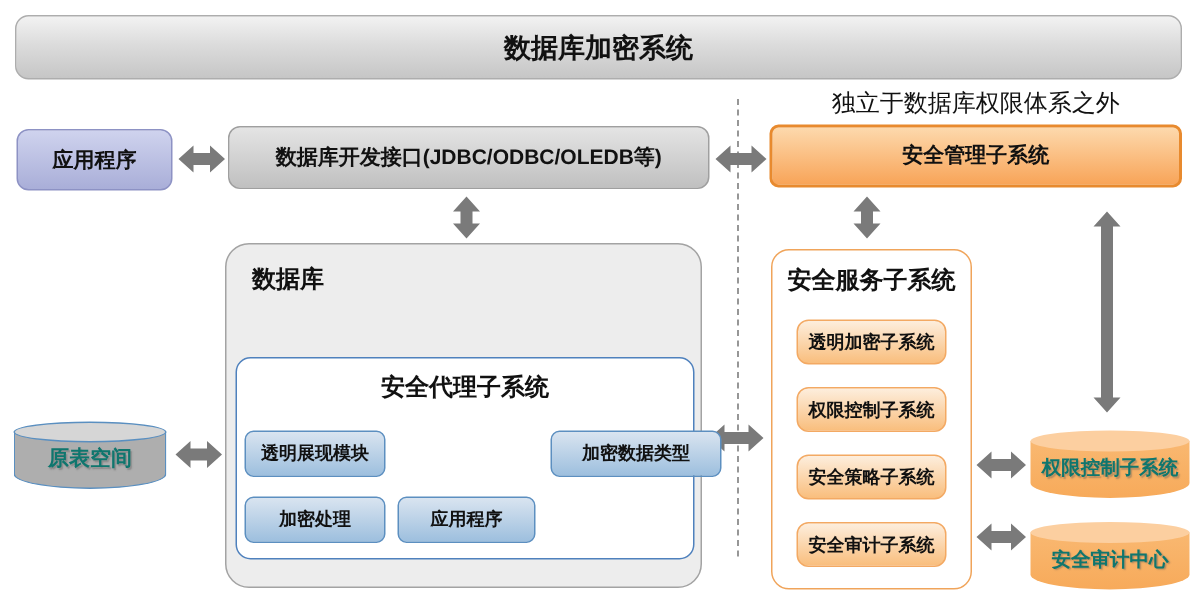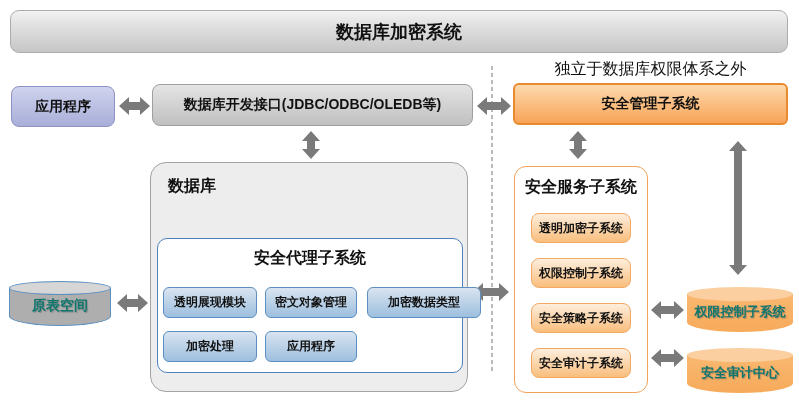--- a/index.html
+++ b/index.html
@@ -111,21 +111,20 @@
   <div class="abs box app-box">应用程序</div>
   <div class="abs box iface-box">数据库开发接口(JDBC/ODBC/OLEDB等)</div>
   <div class="abs box mgmt-box">安全管理子系统</div>
 
   <div class="abs db-box"></div>
   <div class="abs db-title">数据库</div>
 
   <div class="abs agent-box"></div>
   <div class="abs agent-title">安全代理子系统</div>
   <div class="abs box blue-btn m0">透明展现模块</div>
-  <div class="abs box blue-btn m1">密文对象管理</div>
   <div class="abs box blue-btn m2">加密数据类型</div>
   <div class="abs box blue-btn m3">加密处理</div>
   <div class="abs box blue-btn m4">应用程序</div>
 
   <div class="cyl cyl-gray">
     <div class="cyl-body"></div>
     <div class="cyl-top"></div>
     <div class="cyl-label">原表空间</div>
   </div>
 

